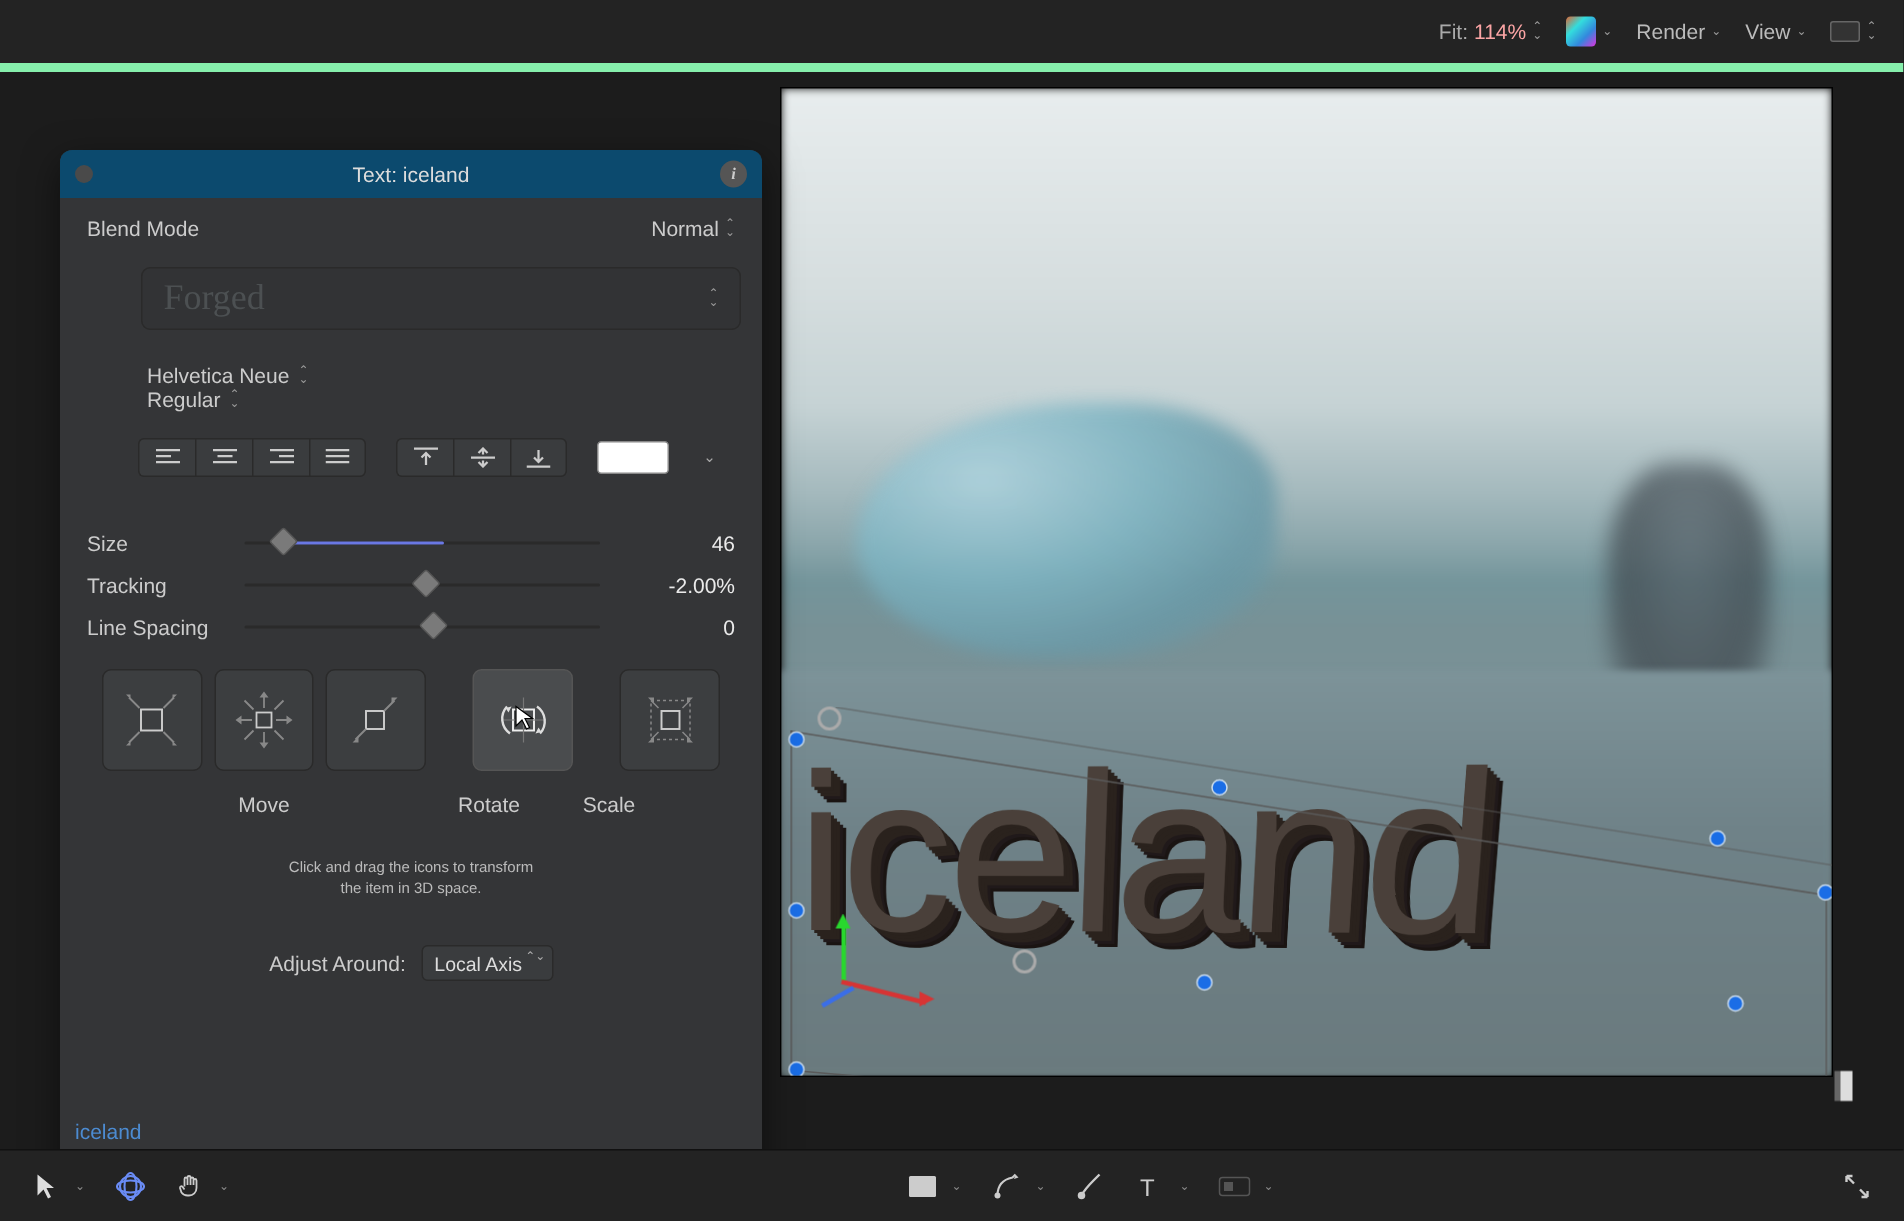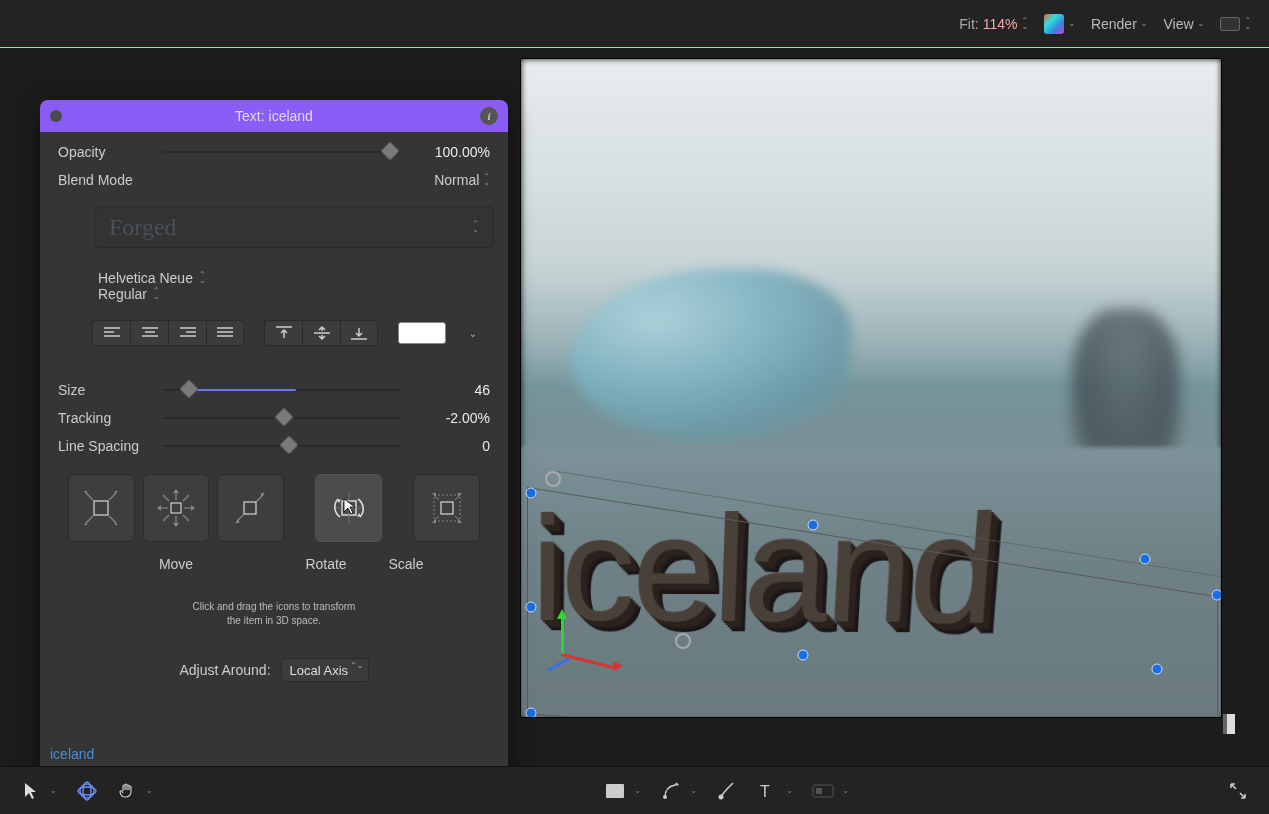--- a/index.html
+++ b/index.html
@@ -3,21 +3,21 @@
 <meta charset="utf-8">
 <style>
   * { box-sizing: border-box; margin: 0; padding: 0; font-family: -apple-system, BlinkMacSystemFont, "Helvetica Neue", sans-serif; }
   body { width: 1269px; height: 814px; background: #1c1c1c; overflow: hidden; color: #ccc; position: relative; }
 
   
   .top-toolbar {
     position: absolute; top: 0; left: 0; right: 0; height: 48px;
     display: flex; justify-content: flex-end; align-items: center;
     padding-right: 18px; gap: 16px; background: #232323;
-    border-bottom: 1px solid #86efac;
+    border-bottom: 6px solid #86efac;
     font-size: 14px; color: #bbb;
   }
   .top-toolbar .label { color: #aaa; }
   .top-toolbar .val { color: #fca5a5; }
   .top-toolbar .dropdown { display: flex; align-items: center; gap: 4px; cursor: pointer; }
   .top-toolbar .swatch-grad {
     width: 20px; height: 20px; border-radius: 3px;
     background: linear-gradient(135deg, #d63, #3dd, #38d, #d3d);
   }
   .top-toolbar .swatch-grey {
@@ -96,21 +96,21 @@
   .hud {
     position: absolute; left: 40px; top: 52px; width: 468px; height: 690px;
     background: rgba(55,57,59,0.90);
     border-radius: 8px;
     box-shadow: 0 8px 24px rgba(0,0,0,0.5);
     backdrop-filter: blur(10px);
     overflow: hidden;
     font-size: 14px;
   }
   .hud-titlebar {
-    height: 32px; background: #8b5cf6; display: flex; align-items: center; justify-content: center;
+    height: 32px; background: #0c4a6e; display: flex; align-items: center; justify-content: center;
     position: relative; color: #ddd; font-size: 14px;
   }
   .hud-titlebar .traffic-dot { position: absolute; left: 10px; top: 10px; width: 12px; height: 12px; border-radius: 50%; background: #4a4a4a; }
   .hud-titlebar .info { position: absolute; right: 10px; top: 7px; width: 18px; height: 18px; border-radius: 50%; background: #555; color: #ccc; font-size: 11px; text-align: center; line-height: 18px; font-style: italic; font-family: serif; font-weight: bold;}
   .hud-body { padding: 12px 18px 12px 18px; display: flex; flex-direction: column; gap: 12px; }
   .row { display: flex; align-items: center; }
   .row .label { width: 105px; color: #ccc; }
   .row .slider { flex: 1; margin-right: 14px; position: relative; height: 16px; }
   .slider-track { position: absolute; top: 7px; left: 0; right: 0; height: 2px; background: #2a2a2a; border-radius: 2px;}
   .slider-fill { position: absolute; top: 7px; left: 0; height: 2px; background: #6a78e4; border-radius: 2px;}
@@ -257,28 +257,20 @@
   </div>
 
   <div class="hud">
     <div class="hud-titlebar">
       <div class="traffic-dot"></div>
       <span>Text: iceland</span>
       <div class="info">i</div>
     </div>
     <div class="hud-body">
 
-      <div class="row">
-        <div class="label">Opacity</div>
-        <div class="slider">
-          <div class="slider-track"></div>
-          <div class="slider-thumb" style="left:93%"></div>
-        </div>
-        <div class="value">100.00%</div>
-      </div>
 
       <div class="row">
         <div class="label">Blend Mode</div>
         <div style="flex:1"></div>
         <div style="display:flex;align-items:center;gap:4px;cursor:pointer">
           <span>Normal</span>
           <span class="chev-stack">⌃<br>⌄</span>
         </div>
       </div>
 

